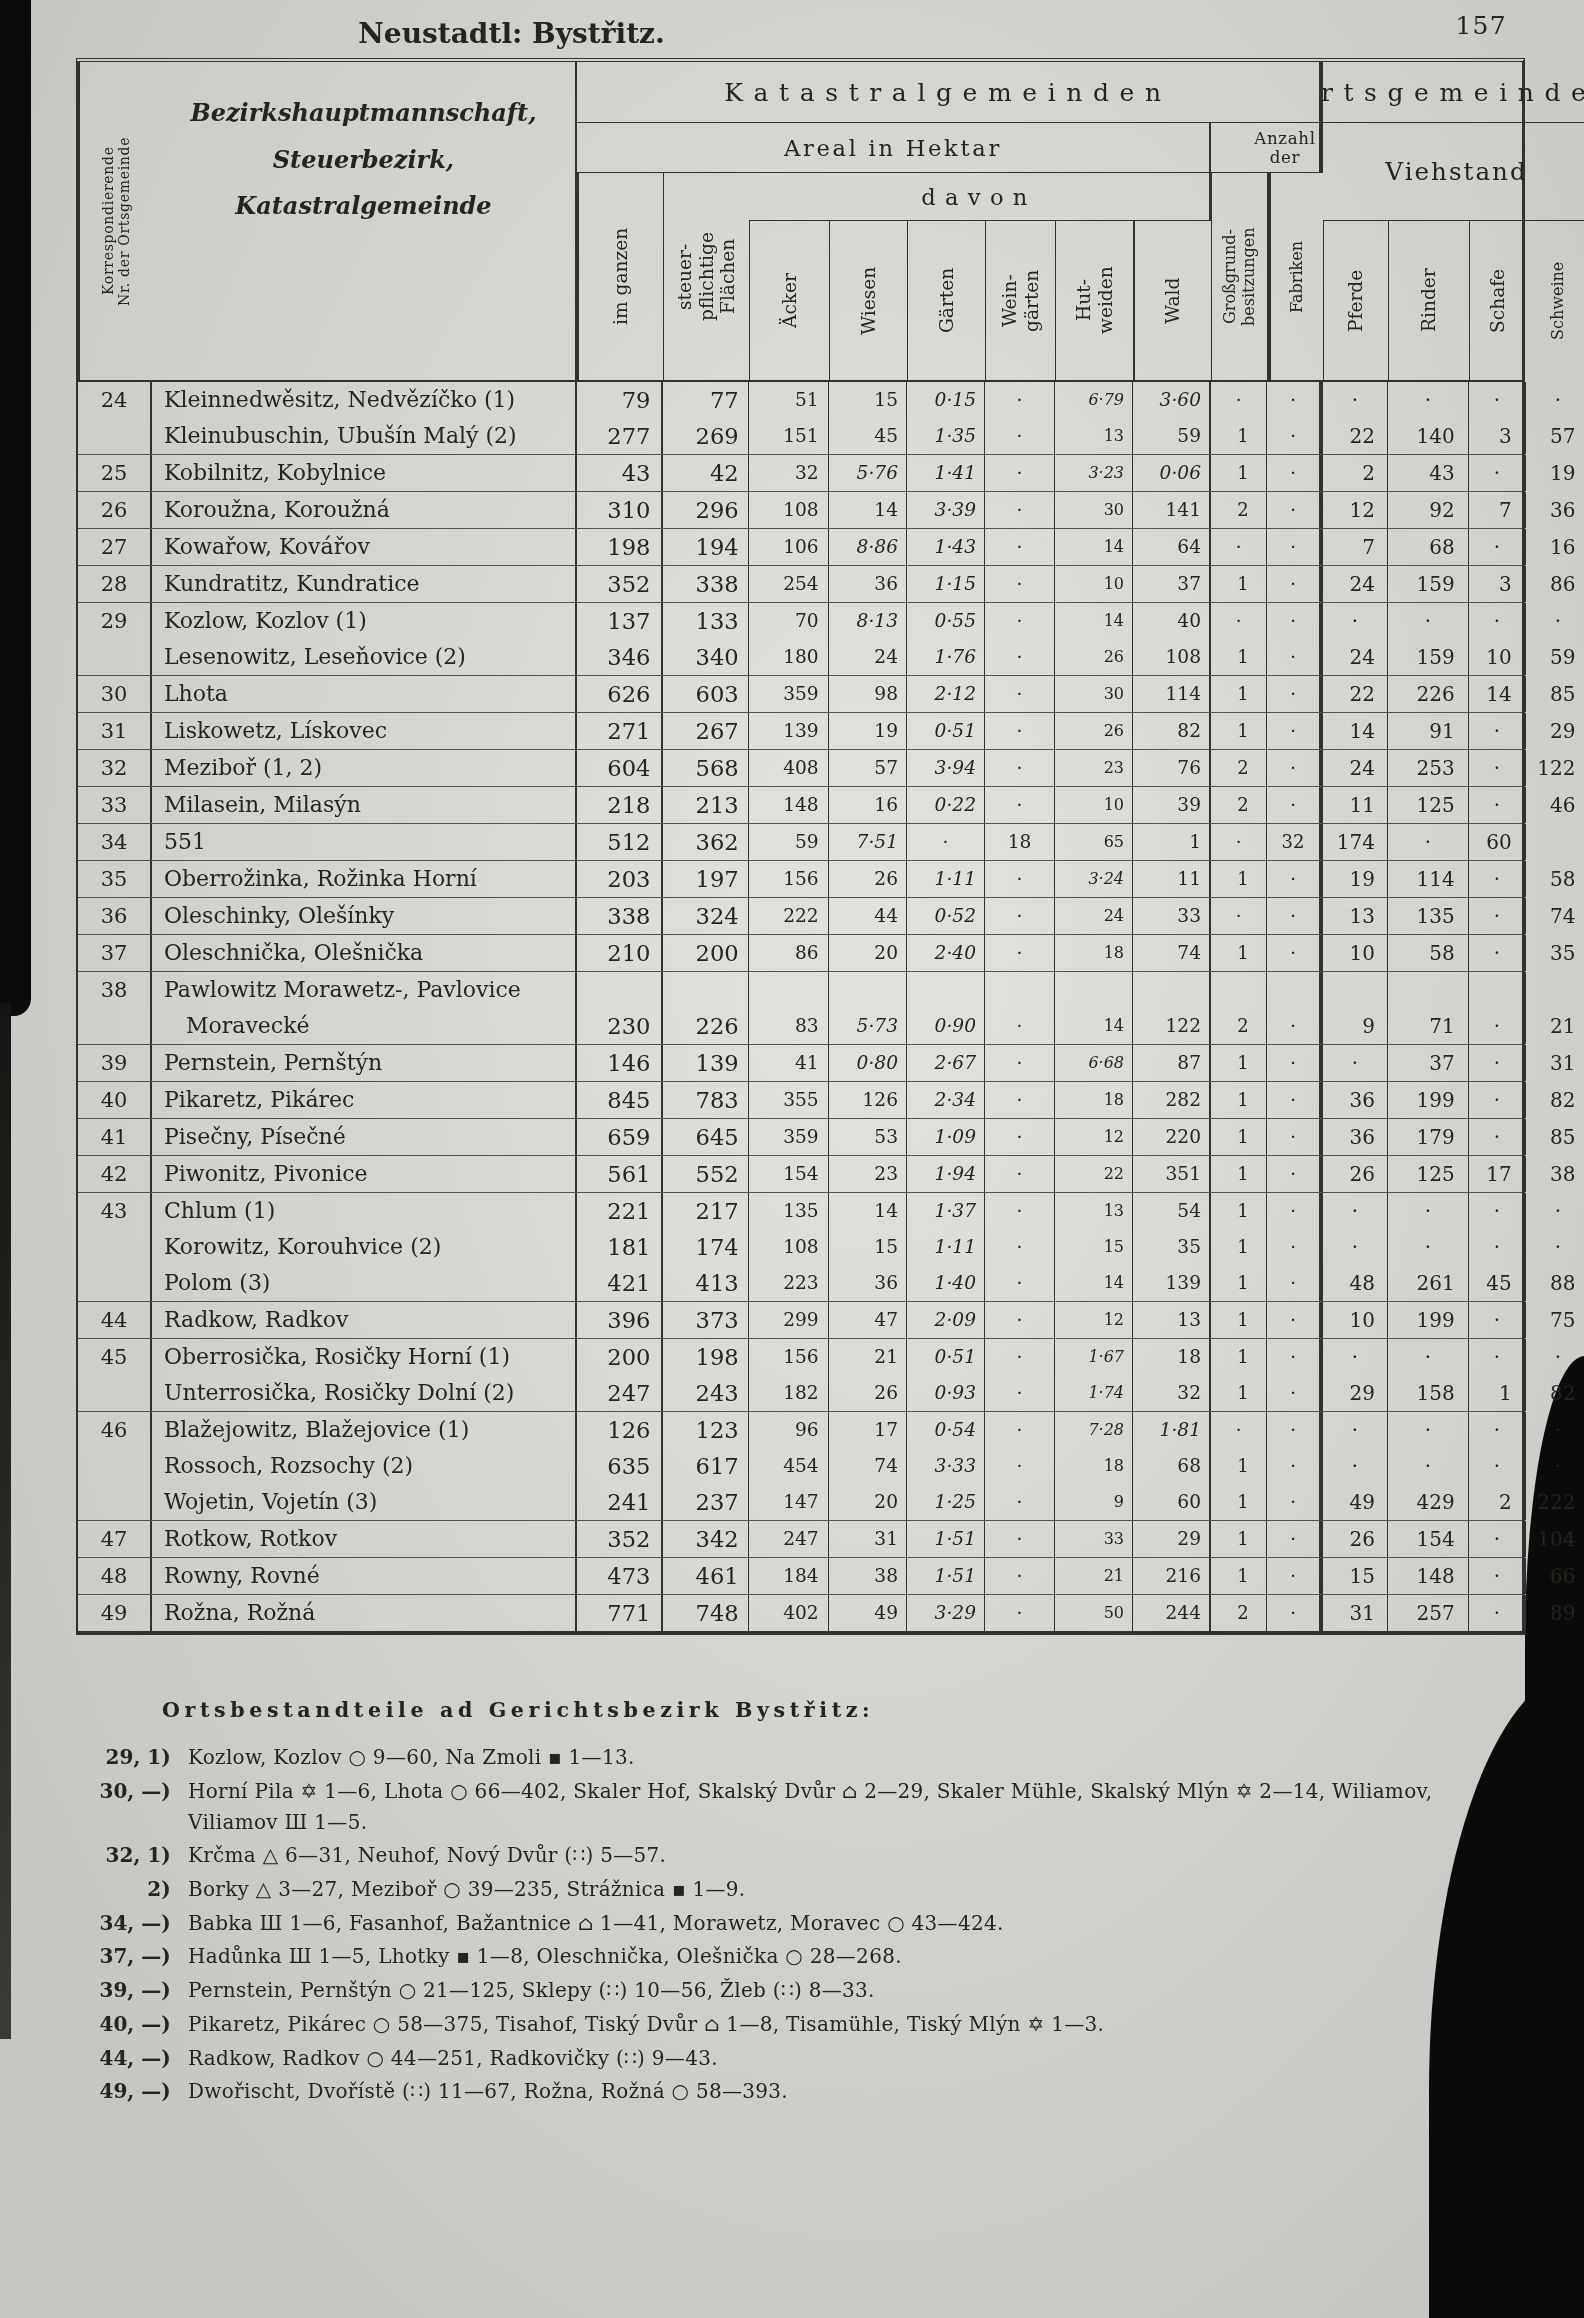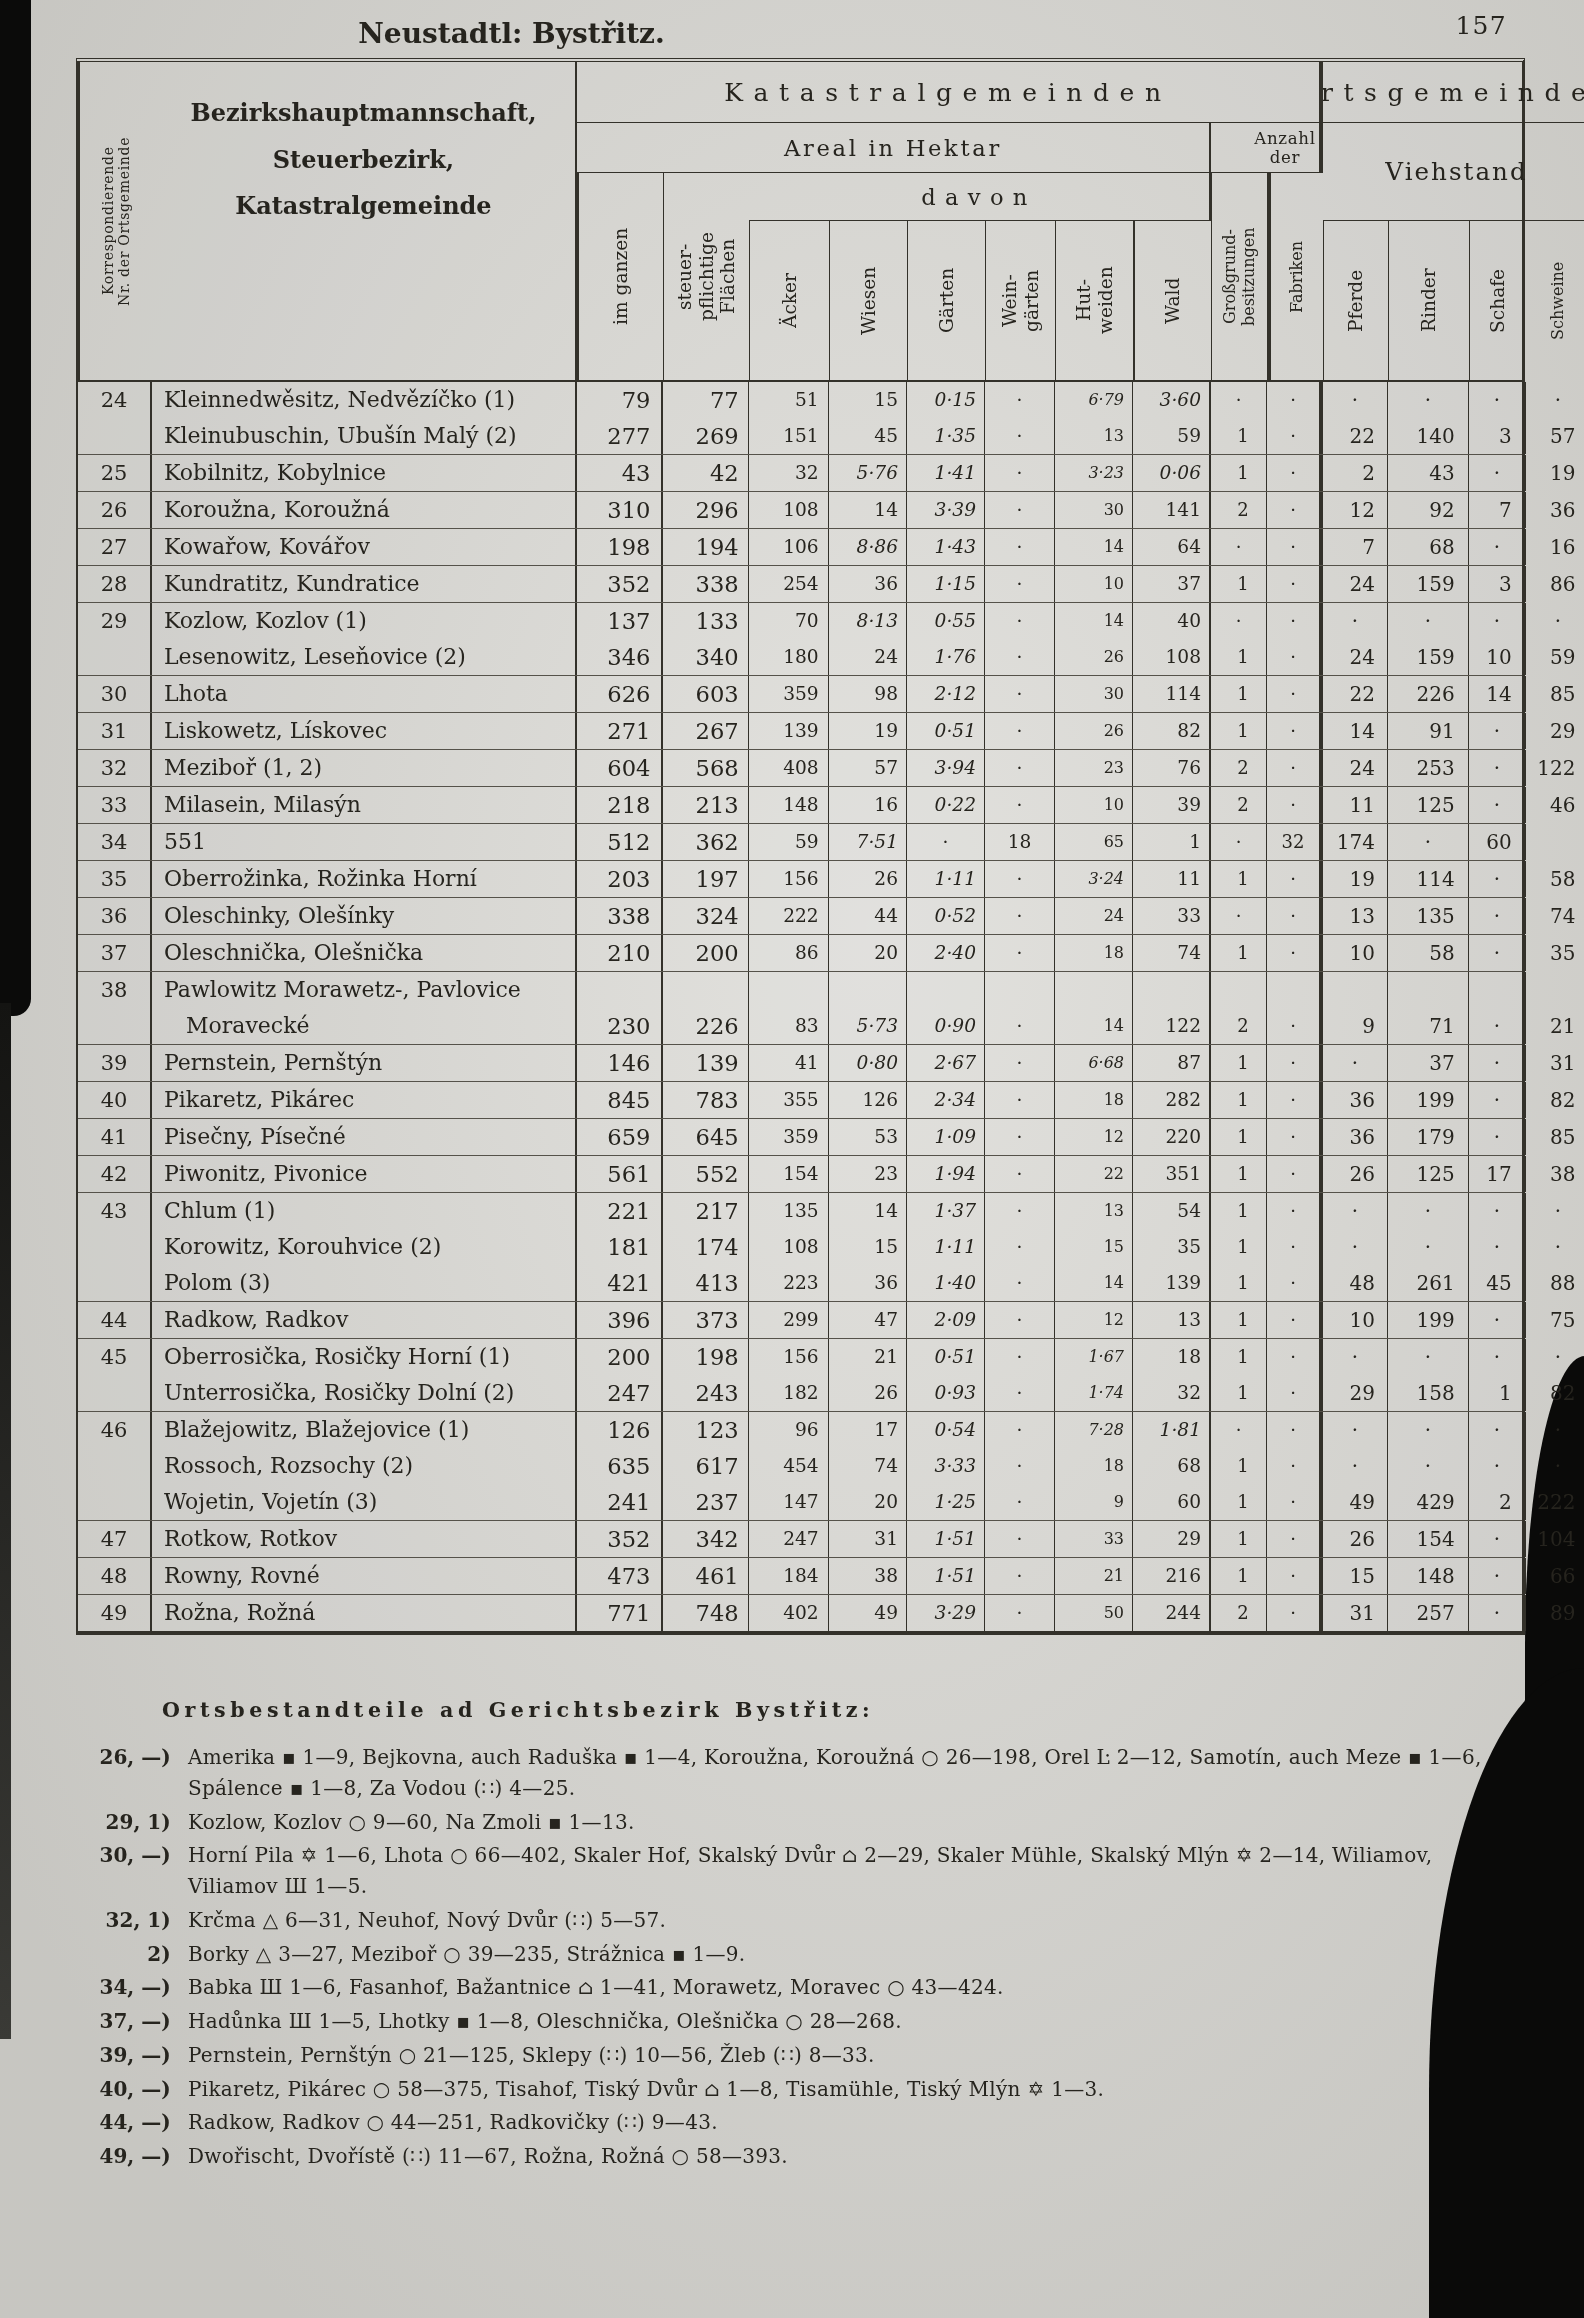--- a/index.html
+++ b/index.html
@@ -40,21 +40,21 @@
   .hc.b{flex-direction:column;font-weight:bold;font-size:24px;line-height:1.0;justify-content:flex-start;padding-top:39px;}
   .hc.b div{margin-bottom:22.6px;}
   .hc.c,.hc.d{font-size:25px;letter-spacing:10.6px;}
   .hc.e{font-size:22.6px;letter-spacing:2.7px;}
   .hc.f{font-size:16.6px;font-weight:normal;letter-spacing:0.7px;padding-left:40px;}
   .hc.g{font-size:24.6px;letter-spacing:2px;}
   .hc.j{font-size:22.6px;letter-spacing:9.3px;}
   .hc.rcol{font-size:18.6px;}
   .br1{border-right:0.7px solid var(--line);}
   .br2{border-right:1.3px solid var(--line);}
-  .br3{border-right:2px solid var(--line);}
+  .br3{border-right:2px solid var(--line);font-style:italic;}
   .brd{border-right:2.7px double var(--line);}
   .br6{border-right:4px solid var(--line);}
   .bb2{border-bottom:1.3px solid var(--line);}
 
   
   .lrow{border-bottom:0.7px solid #55524a;}
   .lrow:last-child{border-bottom:none;}
   .subline{display:grid;grid-template-columns:var(--cols);height:36px;}
   .subline>div{line-height:36px;overflow:visible;white-space:nowrap;}
   .subline>div:nth-child(1){text-align:center;font-size:21px;border-right:2.7px double var(--line);}
@@ -793,24 +793,20 @@
           <div>89</div>
         </div>
       </div>
     </div>
 </div>
 
 <div class="footnotes">
   <div class="fn-title">Ortsbestandteile ad Gerichtsbezirk Bystřitz:</div>
   <div id="fn-list">
       <div class="fn-item">
-        <div class="fn-ref">26, —)</div>
-        <div class="fn-text">Amerika ▪ 1—9,   Bejkovna, auch Raduška ▪ 1—4,   Koroužna, Koroužná ○ 26—198,   Orel Ŀ 2—12, Samotín, auch Meze ▪ 1—6, Spálence ▪ 1—8,   Za Vodou (∷) 4—25.</div>
-      </div>
-      <div class="fn-item">
         <div class="fn-ref">29, 1)</div>
         <div class="fn-text">Kozlow, Kozlov ○ 9—60,   Na Zmoli ▪ 1—13.</div>
       </div>
       <div class="fn-item">
         <div class="fn-ref">30, —)</div>
         <div class="fn-text">Horní Pila ✡ 1—6, Lhota ○ 66—402,   Skaler Hof, Skalský Dvůr ⌂ 2—29,   Skaler Mühle, Skalský Mlýn ✡ 2—14,   Wiliamov, Viliamov Ш 1—5.</div>
       </div>
       <div class="fn-item">
         <div class="fn-ref">32, 1)</div>
         <div class="fn-text">Krčma △ 6—31, Neuhof, Nový Dvůr (∷) 5—57.</div>

